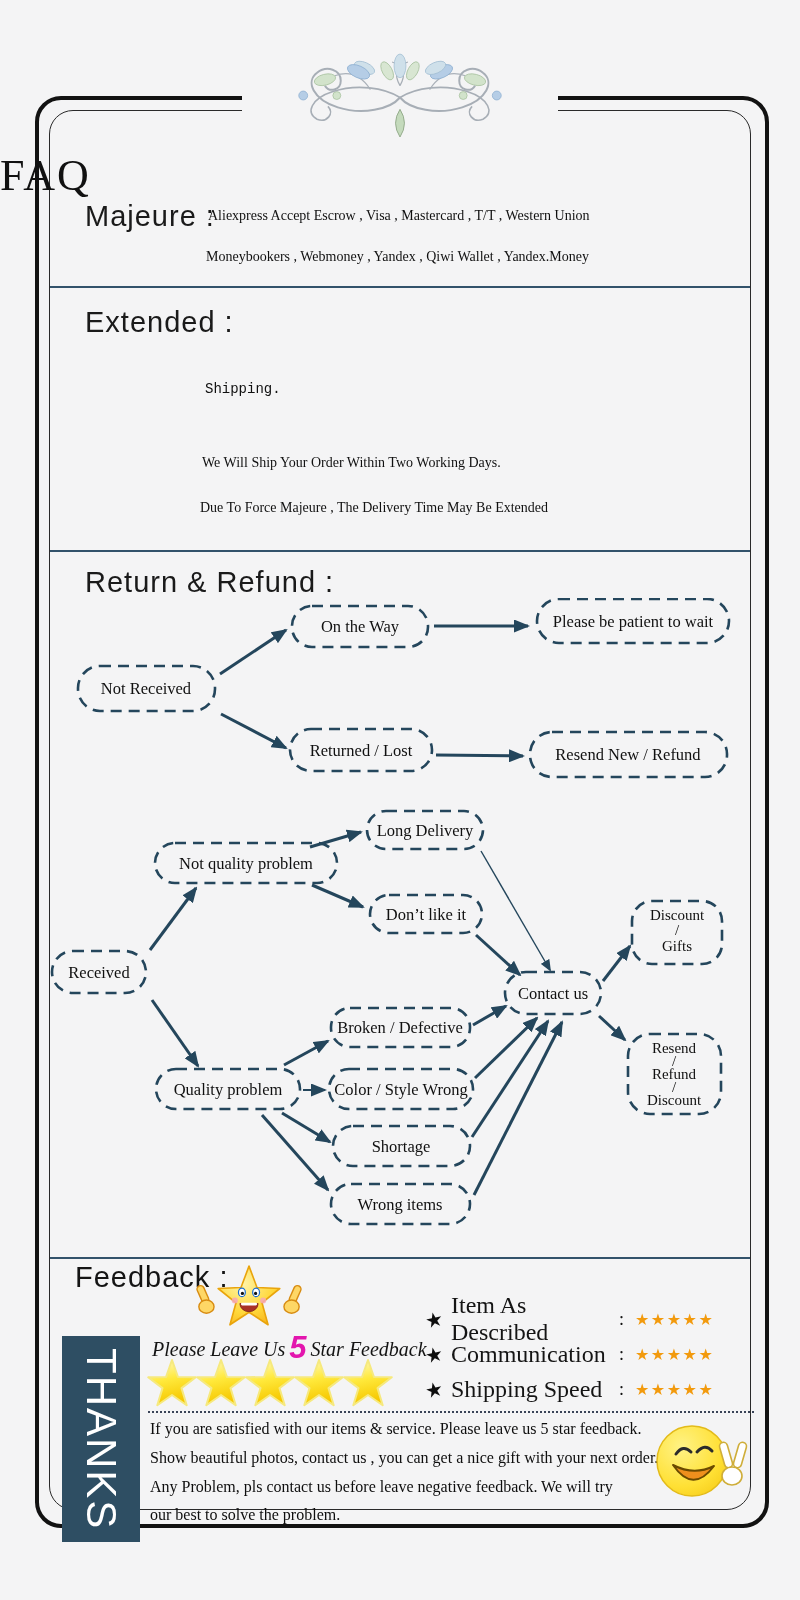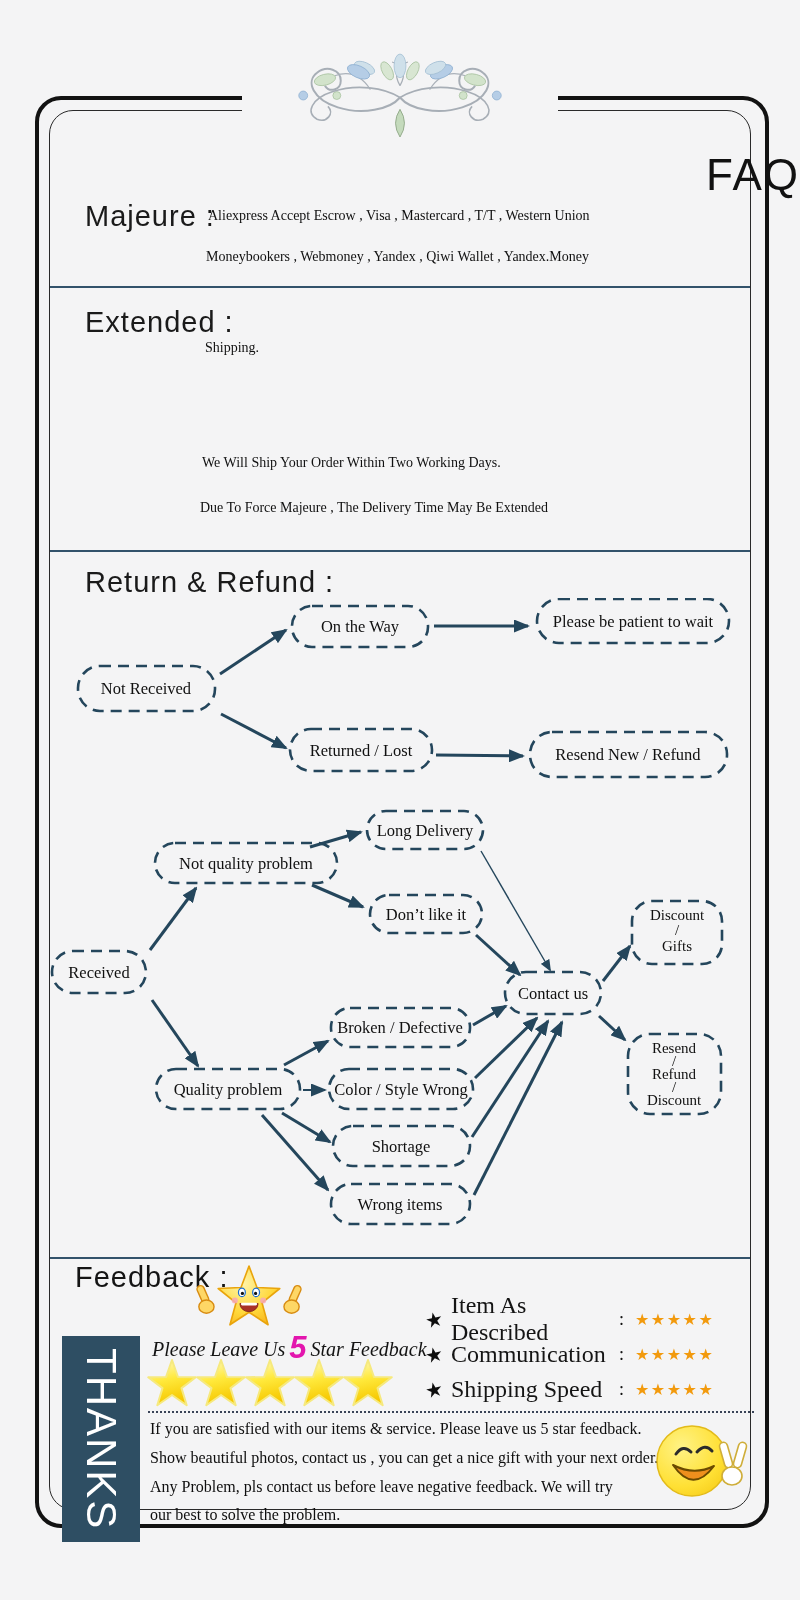--- a/index.html
+++ b/index.html
@@ -4,22 +4,22 @@
 <style>
   html,body{margin:0;padding:0;background:#f4f4f5;}
   .canvas{position:relative;width:800px;height:1600px;background:#f4f4f5;overflow:hidden;
           font-family:"Liberation Serif","DejaVu Serif",serif;color:#141414;}
   .frame-outer{position:absolute;left:35px;top:96px;width:726px;height:1424px;
                border:4px solid #121212;border-radius:26px;}
   .frame-inner{position:absolute;left:49px;top:110px;width:700px;height:1398px;
                border:1px solid #2a2a2a;border-radius:24px;}
   .divider{position:absolute;left:50px;width:700px;height:0;border-top:2px solid #32526b;}
   .flourish{position:absolute;left:242px;top:50px;width:316px;height:94px;}
-  .faq-title{position:absolute;left:0;top:150px;width:800px;text-align:right;
-             font-family:Liberation Sans, sans-serif;
+  .faq-title{position:absolute;left:0;top:150px;width:800px;text-align:left;
+             font-family:Liberation Serif, serif;
              font-size:44px;letter-spacing:2px;color:#111;}
   .sec-label{position:absolute;font-family:"Liberation Sans","DejaVu Sans",sans-serif;
              font-size:29px;letter-spacing:1px;color:#1a1a1a;}
   .body-line{position:absolute;font-size:14px;color:#101010;white-space:nowrap;}
   .flowchart{position:absolute;left:40px;top:598px;width:720px;height:656px;}
   .flowchart text{font-family:"Liberation Serif","DejaVu Serif",serif;font-size:16.5px;fill:#101010;}
   .flowchart text.small{font-size:15px;}
   .fb-label{position:absolute;left:75px;top:1261px;font-family:"Liberation Sans","DejaVu Sans",sans-serif;
             font-size:29px;letter-spacing:1px;}
   .mascot{position:absolute;left:193px;top:1258px;width:112px;height:76px;}
@@ -73,21 +73,21 @@
   </svg>
 
   <div class="faq-title">FAQ</div>
 
   <div class="sec-label" style="left:85px;top:200px;">Majeure :</div>
   <div class="body-line" style="left:208px;top:208px;">Aliexpress Accept Escrow , Visa , Mastercard , T/T , Western Union</div>
   <div class="body-line" style="left:206px;top:249px;">Moneybookers , Webmoney , Yandex , Qiwi Wallet , Yandex.Money</div>
   <div class="divider" style="top:286px;"></div>
 
   <div class="sec-label" style="left:85px;top:306px;">Extended :</div>
-  <div class="body-line" style="left:205px;top:340px;">Shipping.</div>
+  <div class="body-line" style="left:205px;top:381px;font-family:Liberation Mono, monospace;">Shipping.</div>
   <div class="body-line" style="left:202px;top:455px;">We Will Ship Your Order Within Two Working Days.</div>
   <div class="body-line" style="left:200px;top:500px;">Due To Force Majeure , The Delivery Time May Be Extended</div>
   <div class="divider" style="top:550px;"></div>
 
   <div class="sec-label" style="left:85px;top:566px;">Return &amp; Refund :</div>
 
   <svg class="flowchart" viewBox="0 0 720 656">
     <defs>
       <marker id="ah" markerUnits="userSpaceOnUse" markerWidth="16" markerHeight="13" refX="14" refY="6.5" orient="auto">
         <path d="M0,0 L16,6.5 L0,13 Z" fill="#24465c"></path>

